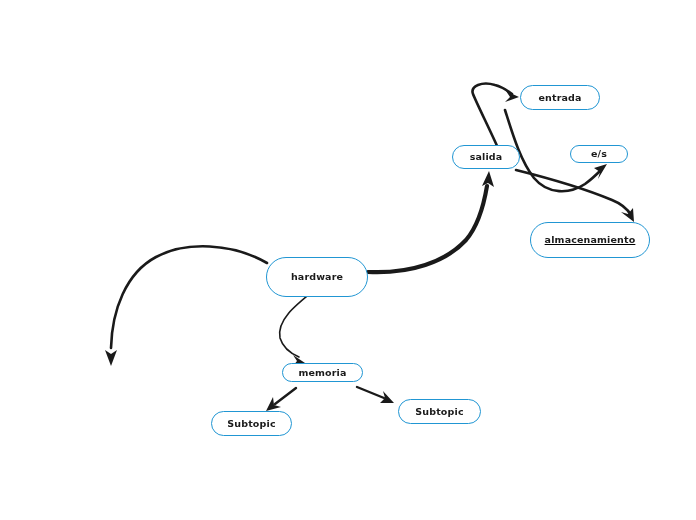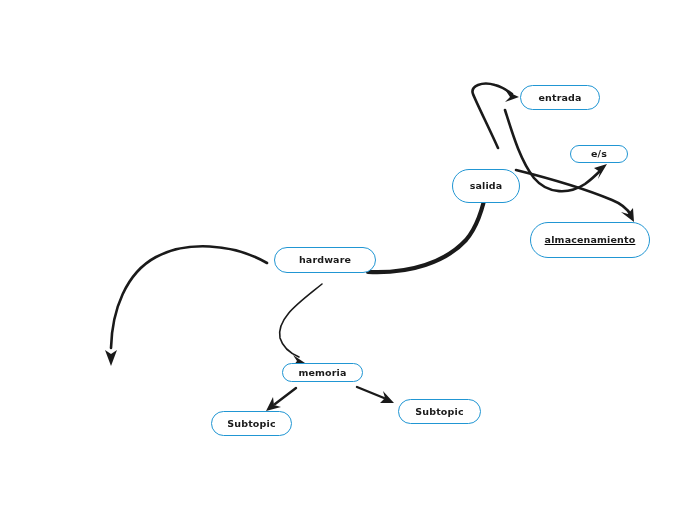--- a/index.html
+++ b/index.html
@@ -99,33 +99,33 @@
       <path class="edge-path" d="M 357 387 L 384 398" stroke-width="2.4"></path>
       <path d="M 394 403 L 380 403 L 385 398 L 383 391 Z" fill="#1a1a1a"></path>
     </g>
 
   </svg>
 
   <div class="node" id="node-entrada" style="left:520px; top:85px; width:80px; height:25px;">
     <span class="node-label">entrada</span>
   </div>
 
-  <div class="node" id="node-salida" style="left:452px; top:145px; width:68px; height:34px;margin-top:24px;">
+  <div class="node" id="node-salida" style="left:452px; top:145px; width:68px; height:24px;">
     <span class="node-label">salida</span>
   </div>
 
   <div class="node" id="node-es" style="left:570px; top:145px; width:58px; height:18px;">
     <span class="node-label">e/s</span>
   </div>
 
   <div class="node" id="node-almacenamiento" style="left:530px; top:222px; width:120px; height:36px;text-decoration:underline;">
     <span class="node-label">almacenamiento</span>
   </div>
 
-  <div class="node" id="node-hardware" style="left:266px; top:247px; width:102px; height:26px;margin-left:8px;">
+  <div class="node" id="node-hardware" style="left:266px; top:257px; width:102px; height:40px;">
     <span class="node-label">hardware</span>
   </div>
 
 
   <div class="node" id="node-memoria" style="left:282px; top:363px; width:81px; height:19px;">
     <span class="node-label">memoria</span>
   </div>
 
   <div class="node" id="node-subtopic-1" style="left:211px; top:411px; width:81px; height:25px;">
     <span class="node-label">Subtopic</span>

